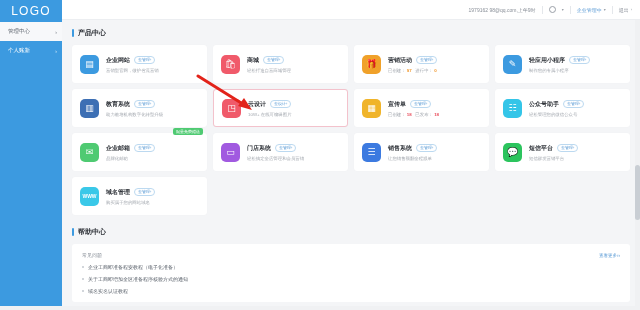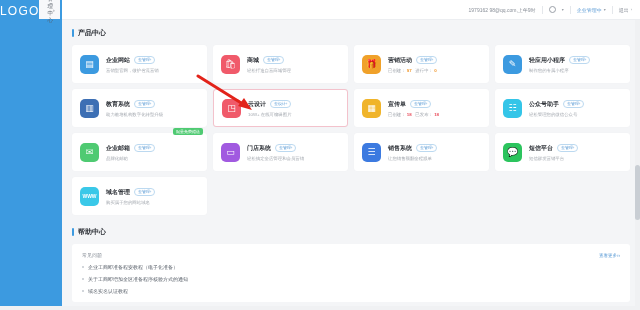--- a/index.html
+++ b/index.html
@@ -7,21 +7,21 @@
     width: 640px; height: 310px;
     font-family: "Liberation Sans", "DejaVu Sans", sans-serif;
     background: #f2f3f5;
     overflow: hidden;
   }
   .app { display: flex; width: 640px; height: 310px; position: relative; }
 
   
   .sidebar {
     width: 62px; flex: 0 0 62px; height: 310px;
-    background: #3c9ae0; display: flex; 
+    background: #3c9ae0; display: flex; flex-direction: column;
   }
   .logo {
     height: 22px; display: flex; align-items: center; justify-content: center;
     color: #ffffff; font-size: 12px; letter-spacing: 1.2px; font-weight: 400;
   }
   .nav-item {
     height: 19px; display: flex; align-items: center;
     padding: 0 5px 0 8px; font-size: 5.5px; color: #ffffff;
     justify-content: space-between; cursor: pointer;
   }

